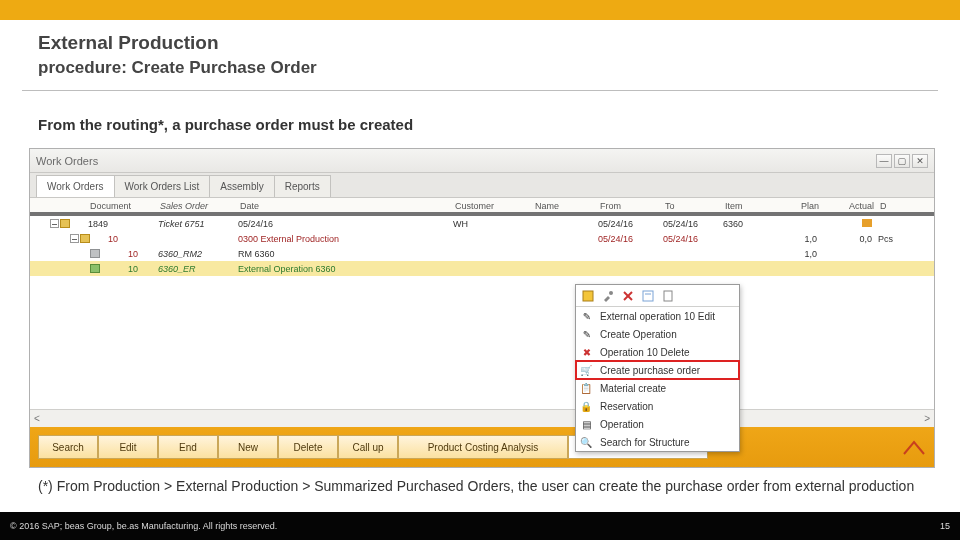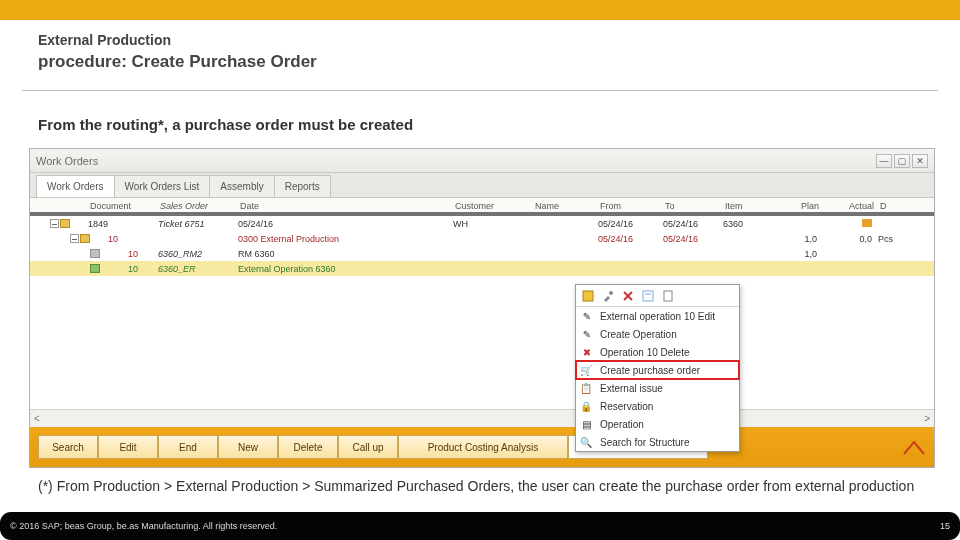--- a/index.html
+++ b/index.html
@@ -1,20 +1,20 @@
 <!DOCTYPE html>
 <html><head>
 <meta charset="utf-8">
 <style>
   * { box-sizing: border-box; margin: 0; padding: 0; }
   html, body { width: 960px; height: 540px; font-family: Arial, Helvetica, sans-serif; background: #fff; overflow: hidden; }
   .slide { position: relative; width: 960px; height: 540px; background: #fff; }
   .topbar { position: absolute; top: 0; left: 0; width: 960px; height: 20px; background: #eeaa12; }
   .header { position: absolute; top: 32px; left: 38px; }
-  .header h1 { font-size: 14px; font-weight: bold; color: #444; }
+  .header h1 { font-size: 19px; font-weight: bold; color: #444; }
   .header h2 { font-size: 17px; font-weight: bold; color: #444; margin-top: 4px; }
   .rule { position: absolute; top: 90px; left: 22px; width: 916px; height: 1px; background: #bdbdbd; }
   .lead { position: absolute; top: 116px; left: 38px; font-size: 15px; font-weight: bold; color: #333; }
 
   .screenshot { position: absolute; top: 148px; left: 29px; width: 906px; height: 320px; border: 1px solid #b0b0b0; background: #f3f2f0; box-shadow: 0 0 0 1px #e8e7e5 inset; }
   .winbar { height: 24px; background: linear-gradient(#f4f4f2,#e9e8e5); border-bottom: 1px solid #c9c8c5; display: flex; align-items: center; padding: 0 6px; }
   .winbar-title { font-size: 11px; color: #6a6a6a; }
   .winctrls { margin-left: auto; display: flex; gap: 2px; }
   .winctrl { width: 16px; height: 14px; border: 1px solid #b8b8b8; background: linear-gradient(#fbfbfa,#e8e7e4); display: flex; align-items: center; justify-content: center; font-size: 9px; color: #555; }
 
@@ -47,21 +47,21 @@
   .ico { width:14px; height:14px; display:flex; align-items:center; justify-content:center; font-size:10px; }
 
   .hscroll { position:absolute; left:0; right:0; bottom:40px; height:18px; display:flex; align-items:center; background:#f1f0ed; border-top:1px solid #d0cfcc; font-size:10px; color:#777; padding:0 4px; justify-content:space-between;}
   .btnbar { position:absolute; left:0; right:0; bottom:0; height:40px; background:linear-gradient(#efa617,#e79b0e); display:flex; align-items:center; padding:6px 8px; }
   .btn { height:24px; background:linear-gradient(#fff4dc,#fbe1a0); border:1px solid #caa758; font-size:10px; color:#4f3a0e; padding:0 10px; display:flex; align-items:center; justify-content:center; min-width:60px; }
   .btn.wide{ min-width:170px; }
   .idbox { height:24px; background:#fff; border:1px solid #caa758; font-size:10px; color:#333; padding:0 8px; display:flex; align-items:center; min-width:140px; }
   .brandmark { margin-left:auto; width:24px; height:18px; }
 
   .note { position:absolute; top:478px; left:38px; font-size:14px; color:#333; }
-  .footer { position:absolute; left:0; bottom:0; width:960px; height:28px; background:#050505; color:#dadada; font-size:9px; display:flex; align-items:center; padding:0 10px;border-radius:11px; }
+  .footer { position:absolute; left:0; bottom:0; width:960px; height:28px; background:#050505; color:#dadada; font-size:9px; display:flex; align-items:center; padding:0 10px; }
   .footer .pg { margin-left:auto; color:#ddd; }
 </style>
 </head>
 <body>
 <div class="slide">
 
 <div class="topbar"></div>
 
 <div class="header">
   <h1>External Production</h1>
@@ -207,21 +207,21 @@
       <div class="ctxitem">
             <span class="ico" style="color:#c33;">✖</span>
             <span>Operation 10 Delete</span>
           </div>
       <div class="ctxitem hl">
             <span class="ico">🛒</span>
             <span>Create purchase order</span>
           </div>
       <div class="ctxitem">
             <span class="ico">📋</span>
-            <span>External issue</span>
+            <span>Material create</span>
           </div>
       <div class="ctxitem">
             <span class="ico">🔒</span>
             <span>Reservation</span>
           </div>
       <div class="ctxitem">
             <span class="ico">▤</span>
             <span>Operation</span>
           </div>
       <div class="ctxitem">

